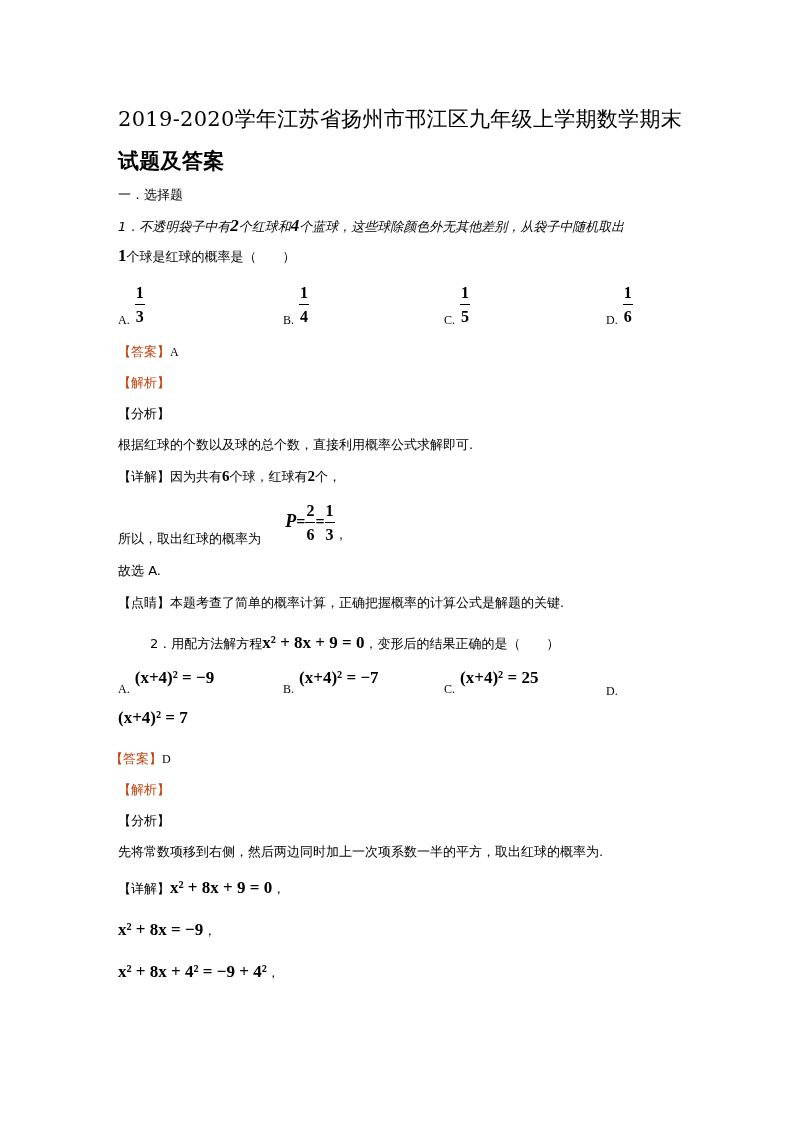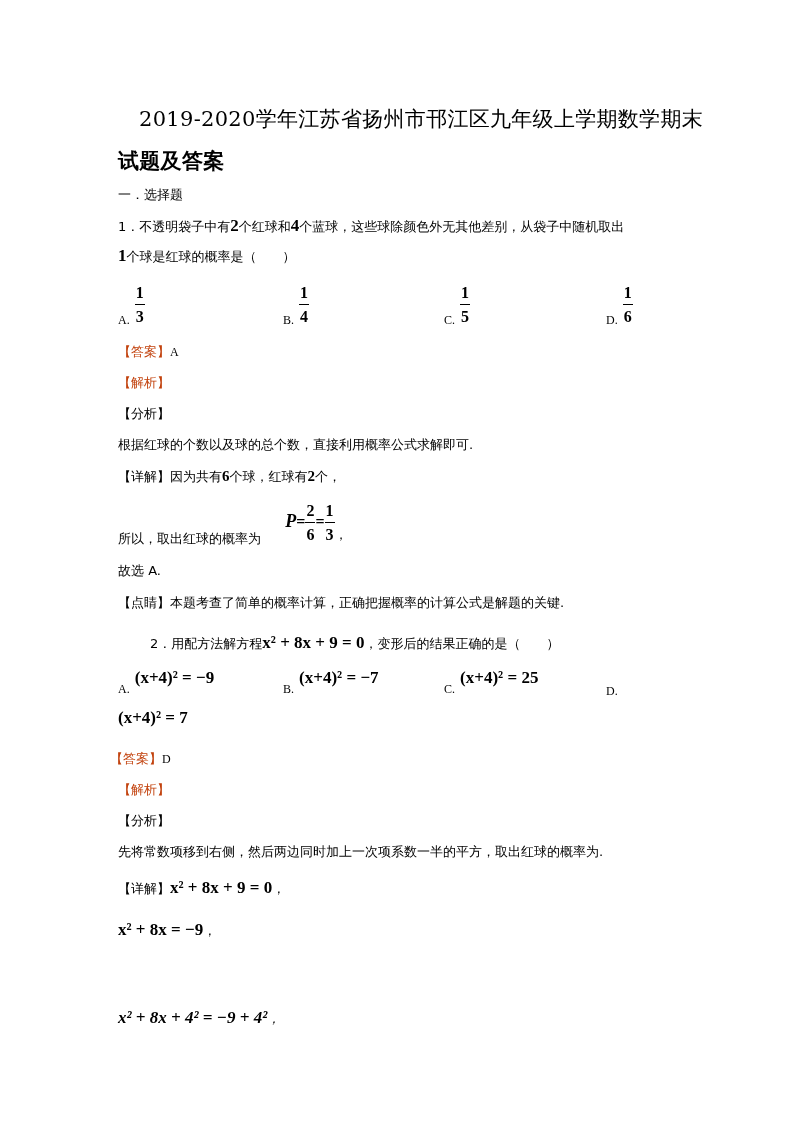--- a/index.html
+++ b/index.html
@@ -14,26 +14,26 @@
   .big { font-size: 17px; }
   .frac { display: inline-flex; flex-direction: column; align-items: center; vertical-align: middle;
           font-family: "Liberation Serif", "DejaVu Serif", serif; font-weight: bold; font-size: 16px; line-height: 18px; }
   .frac .num { border-bottom: 1.3px solid #000; padding: 0 1px 2px 1px; }
   .frac .den { padding-top: 3px; }
   .optlab { font-family: "Liberation Serif", "DejaVu Serif", serif; font-size: 12px; }
 </style>
 </head>
 <body>
 
-<div class="abs title" style="left:118px; top:105px;margin-left:21px;">2019-2020学年江苏省扬州市邗江区九年级上学期数学期末</div>
+<div class="abs title" style="left:118px; top:105px;">2019-2020学年江苏省扬州市邗江区九年级上学期数学期末</div>
 <div class="abs title" style="left:118px; top:147px;font-weight:bold;">试题及答案</div>
 
 <div class="abs txt" style="left:118px; top:186px;font-family:Liberation Mono, monospace;">一．选择题</div>
 
-<div class="abs txt" style="left:118px; top:216px;">
+<div class="abs txt" style="left:118px; top:216px;font-style:italic;">
   <span>1．不透明袋子中有</span><span class="math big">2</span><span>个红球和</span><span class="math big">4</span><span>个蓝球，这些球除颜色外无其他差别，从袋子中随机取出</span>
 </div>
 <div class="abs txt" style="left:118px; top:246px;text-align:center;">
   <span class="math big">1</span><span>个球是红球的概率是（　　）</span>
 </div>
 
 <div class="abs" style="left:118px; top:284px;">
   <span class="optlab" style="vertical-align:-14px;">A.</span>
   <span class="frac">
       <span class="num">1</span>
@@ -114,15 +114,15 @@
 </div>
 <div class="abs txt blue" style="left:118px; top:781px;">【解析】</div>
 <div class="abs txt" style="left:118px; top:812px;">【分析】</div>
 <div class="abs txt" style="left:118px; top:843px;">先将常数项移到右侧，然后两边同时加上一次项系数一半的平方，取出红球的概率为.</div>
 <div class="abs txt" style="left:118px; top:878px;">
   <span>【详解】</span><span class="math big">x² + 8x + 9 = 0</span><span>，</span>
 </div>
 <div class="abs txt" style="left:118px; top:920px;">
   <span class="math big">x² + 8x = −9</span><span>，</span>
 </div>
-<div class="abs txt" style="left:118px; top:1008px;font-style:italic;">
+<div class="abs txt" style="left:118px; top:962px;">
   <span class="math big">x² + 8x + 4² = −9 + 4²</span><span>，</span>
 </div>
 
 </body></html>

